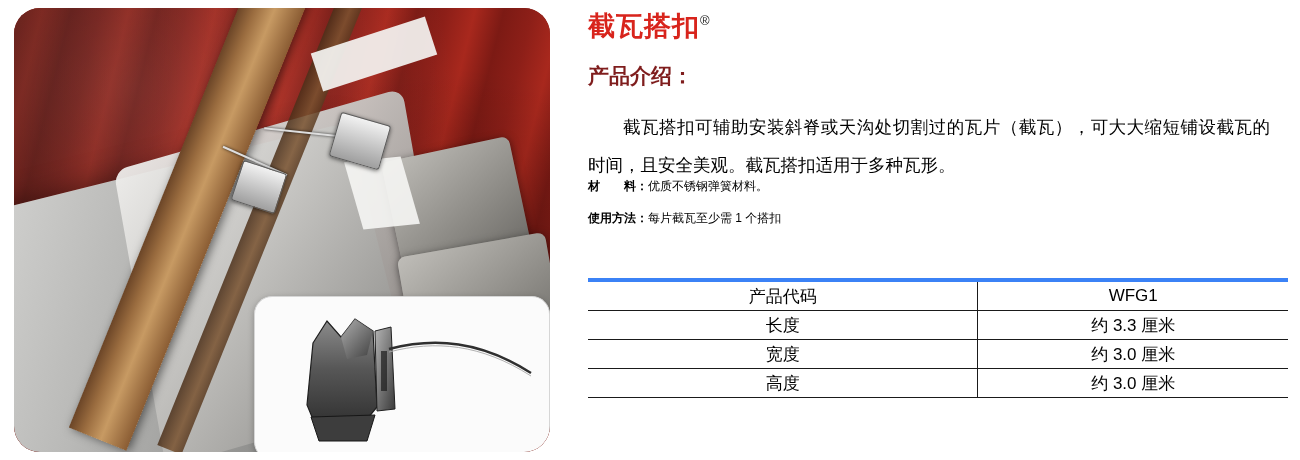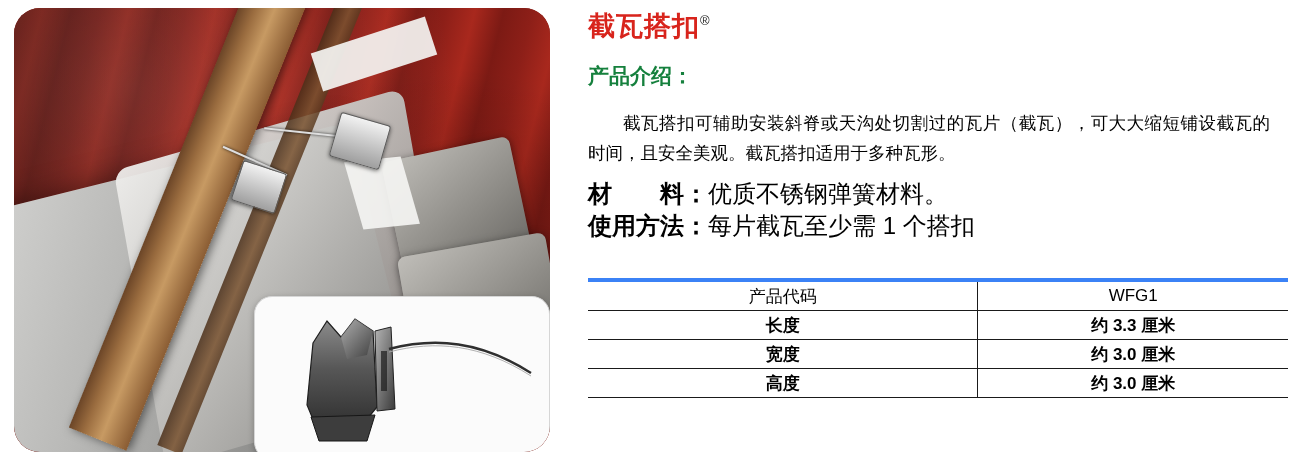--- a/index.html
+++ b/index.html
@@ -167,37 +167,37 @@
     vertical-align: super;
     color: #222;
     font-weight: normal;
   }
   #section-heading {
     position: absolute;
     left: 0;
     top: 62px;
     font-size: 21px;
     font-weight: bold;
-    color: #15803d;
+    color: #7f1d1d;
   }
   #intro-paragraph {
     position: absolute;
     left: 0;
     top: 108px;
     width: 682px;
     font-size: 17.5px;
-    line-height: 30px;
+    line-height: 38px;
     color: #000;
     text-indent: 2em;
     text-align: justify;
   }
   .spec-line {
     position: absolute;
     left: 0;
-    font-size: 24px;
+    font-size: 12px;
     color: #000;
     white-space: nowrap;
   }
   #material-line { top: 178px; }
   #usage-line { top: 210px; }
   .spaced-label {
     display: inline-block;
     font-weight: bold;
   }
 
@@ -219,21 +219,21 @@
     padding: 0;
   }
   #spec-table tr td:first-child {
     width: 390px;
     border-right: 1px solid #1a1a1a;
   }
   #spec-table tr td:last-child {
     width: 310px;
     margin-top: 44px;
   }
-  #spec-table tr:not(:first-child) td { border-top: none; font-weight: bold; }
+  #spec-table tr:not(:first-child) td { border-top: none; }
 </style>
 </head>
 <body>
 
 <div id="product-photo">
   <div class="tile-bg"></div>
   <div class="tile-grey"></div>
   <div class="tile-grey2"></div>
   <div class="batten"></div>
   <div class="batten2"></div>

